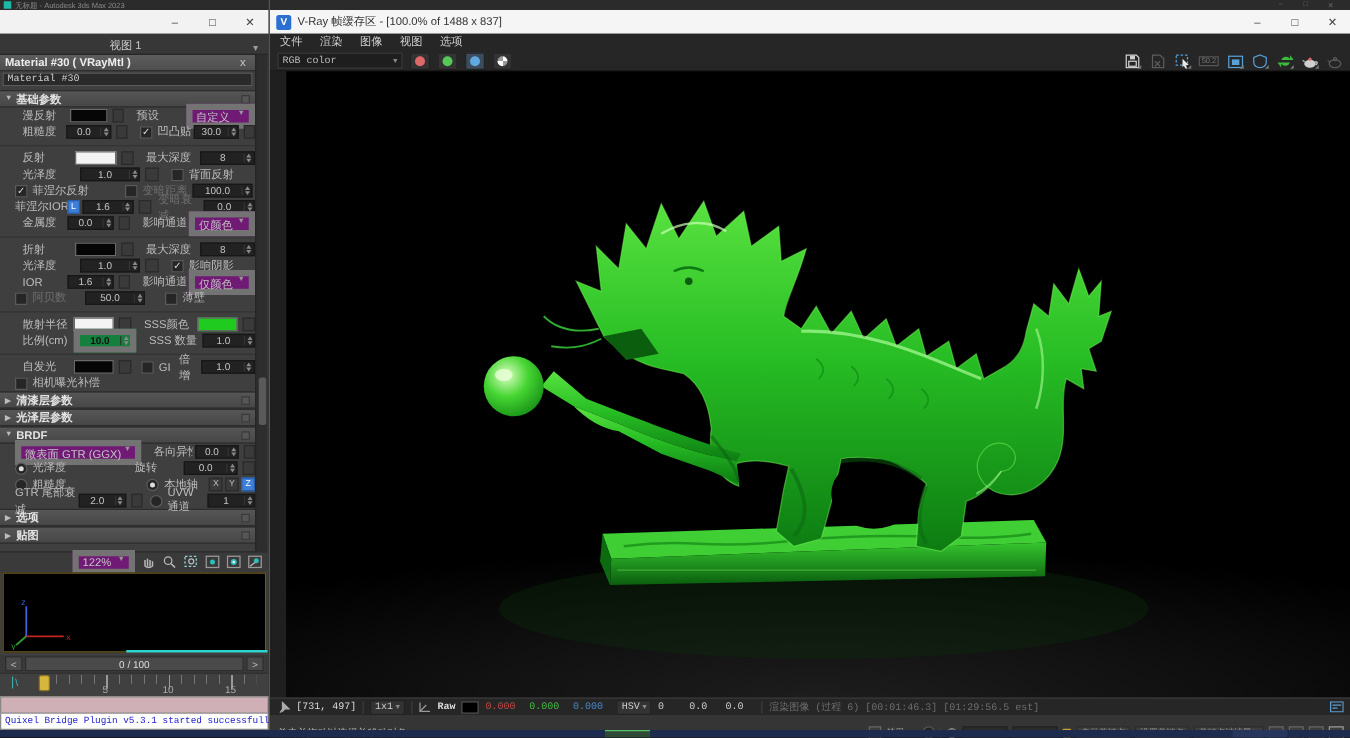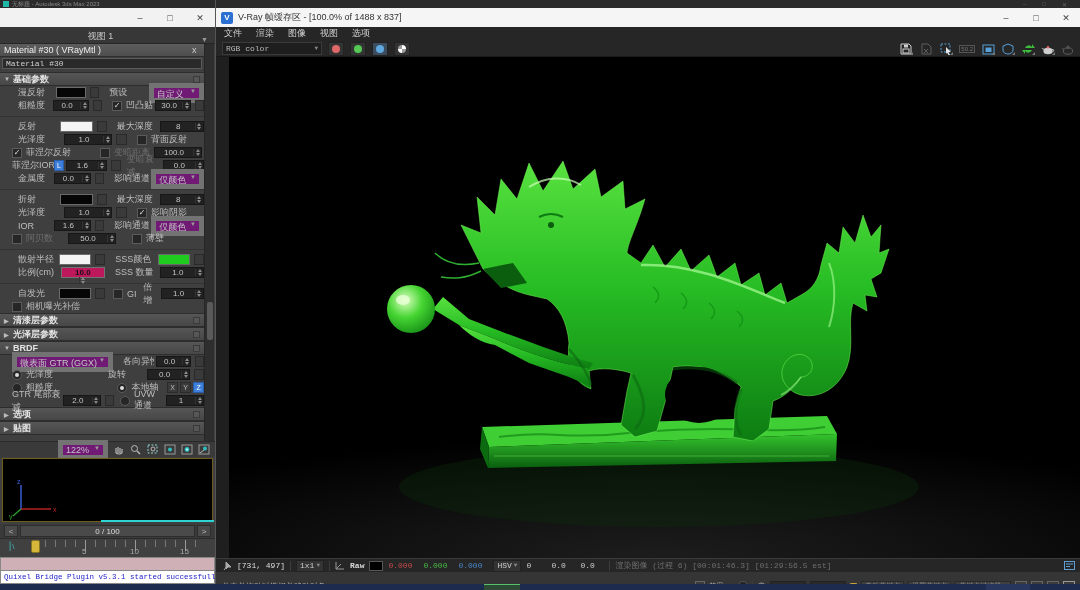--- a/index.html
+++ b/index.html
@@ -12,42 +12,42 @@
   #left{left:0;top:0;width:215px;height:590px;background:#3f3f3f;}
   #top-strip{left:0;top:0;width:215px;height:8px;background:#2b2b2b;display:flex;align-items:center;gap:3px;padding-left:3px;box-sizing:border-box;}
   #top-strip .appicon{width:6px;height:6px;background:#1fb8a6;}
   #top-strip .apptitle{font-size:6px;color:#888;white-space:nowrap;overflow:hidden;}
   #white-bar{left:0;top:8px;width:215px;height:19px;background:#f2f2f2;display:flex;justify-content:flex-end;}
   .winctl{width:30px;height:19px;display:flex;align-items:center;justify-content:center;color:#444;font-size:9px;}
   #viewtab{left:0;top:27px;width:215px;height:17px;background:#373737;border-bottom:1px solid #262626;display:flex;align-items:flex-end;box-sizing:border-box;}
   #viewtab .vt-label{flex:1;text-align:center;color:#c9c9c9;}
   #viewtab .vt-arrow{width:14px;color:#999;font-size:7px;}
   #mat-header{left:0;top:44px;width:204px;height:13px;background:linear-gradient(#5d5d5d,#4e4e4e);display:flex;align-items:center;padding:0 4px;box-sizing:border-box;border-bottom:1px solid #2e2e2e;}
-  #mat-header .mh-title{flex:1;font-weight:normal;color:#eee;font-size:9px;white-space:nowrap;}
+  #mat-header .mh-title{flex:1;font-weight:bold;color:#eee;font-size:9px;white-space:nowrap;}
   #mat-header .mh-close{color:#ccc;width:8px;}
   #mat-name{left:2px;top:58px;width:200px;height:11px;background:#2a2a2a;border:1px solid #5a5a5a;color:#cfcfcf;font-family:"Liberation Mono",monospace;font-size:8px;padding:0 3px;display:flex;align-items:center;box-sizing:border-box;}
 
   #panel{left:0;top:72px;width:204px;background:#3f3f3f;}
   .roll{height:12px;background:linear-gradient(#565656,#474747);display:flex;align-items:center;gap:3px;padding:0 4px;font-weight:bold;color:#e3e3e3;border-top:1px solid #2d2d2d;border-bottom:1px solid #2d2d2d;}
   .roll .ra{font-size:6px;color:#bbb;width:6px;}
   .roll .rg{margin-left:auto;width:5px;height:5px;background:#565656;border:1px solid #3a3a3a;}
   .prow{display:flex;align-items:center;height:13px;padding-left:18px;gap:2px;}
   .prow.ck{padding-left:12px;}
   .l1{width:44px;white-space:nowrap;overflow:hidden;}
   .l1w{width:40px;white-space:nowrap;}
   .l2{width:46px;margin-left:8px;white-space:nowrap;overflow:hidden;}
   .gray{color:#6f6f6f!important;}
   .grayv .sv{color:#6f6f6f;}
   .spin{display:flex;align-items:center;width:46px;height:9px;background:#222;border:1px solid #171717;}
   .spin .sv{flex:1;text-align:center;font-size:8px;color:#c4c4c4;}
   .spin .sa{width:7px;display:flex;flex-direction:column;align-items:center;gap:1px;border-left:1px solid #333;}
   .sa i{display:block;width:0;height:0;border-left:2px solid transparent;border-right:2px solid transparent;}
   .sa .up{border-bottom:3px solid #8a8a8a;}
   .sa .dn{border-top:3px solid #8a8a8a;}
-  .spin.hl{background:#be185d;border:1px solid #737373;flex-direction:column;}
+  .spin.hl{background:#15803d;border:5px solid #737373;}
   .spin.hl .sv{color:#111;font-weight:bold;}
   .mb{width:9px;height:9px;background:#3a3a3a;border:1px solid #2a2a2a;margin-left:2px;}
   .swatch{width:34px;height:9px;border:1px solid #6a6a6a;}
   .sw-black{background:#060606;} .sw-white{background:#f4f4f4;} .sw-green{background:#1ecb1e;}
   .chk{width:8px;height:8px;background:#262626;border:1px solid #5a5a5a;flex:none;}
   .chk.on{display:flex;align-items:center;justify-content:center;color:#ddd;font-size:8px;}
   .chk.on::after{content:"✓";margin-top:-1px;}
   .radio{width:8px;height:8px;border-radius:50%;background:#262626;border:1px solid #5a5a5a;flex:none;}
   .radio.on::after{content:"";display:block;width:4px;height:4px;border-radius:50%;background:#ddd;margin:2px;}
   .dd{display:flex;align-items:flex-start;height:10px;background:#701a75;border:5px solid #737373;padding:0 3px;}

